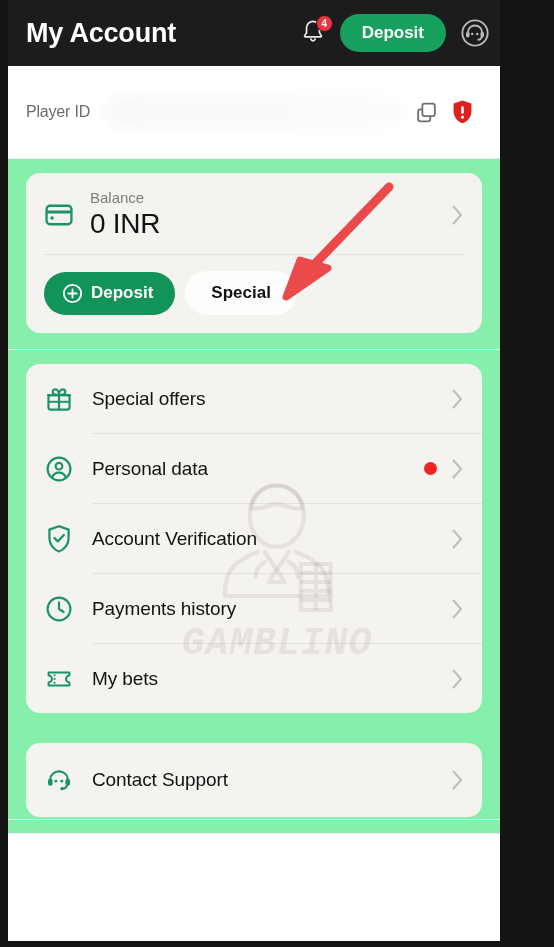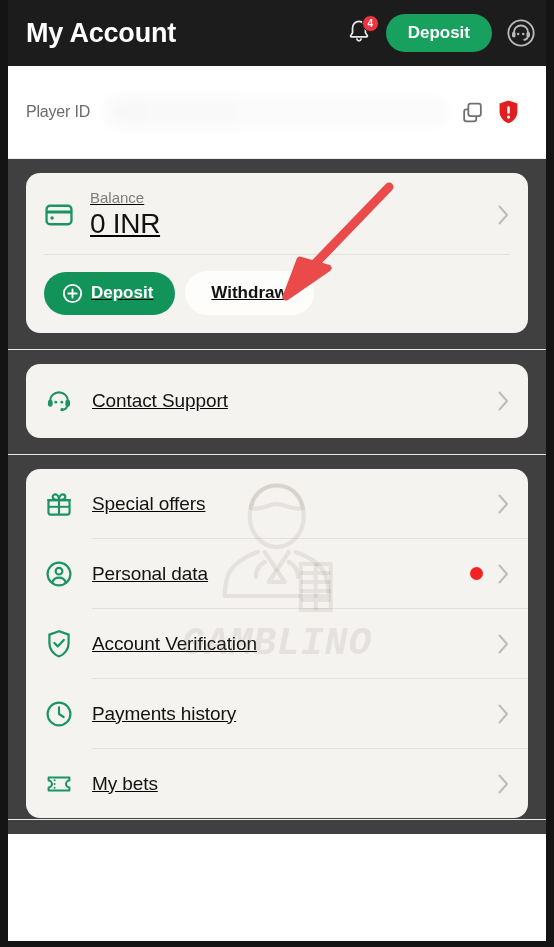--- a/index.html
+++ b/index.html
@@ -16,21 +16,21 @@
   .frame {
     position: relative;
     width: 554px;
     height: 947px;
     background: #141414;
     padding: 0 8px 6px 8px;
   }
 
   .screen {
     position: relative;
-    width: 538px;
+    width: 492px;
     height: 941px;
     background: #ffffff;
     overflow: hidden;
   }
 
   
   .header {
     position: relative;
     height: 66px;
     background: #1c1c1c;
@@ -104,23 +104,22 @@
     background: linear-gradient(90deg, rgba(0,0,0,0.035), rgba(0,0,0,0.02));
     filter: blur(7px);
     border-radius: 18px;
     opacity: .8;
   }
   .pid-icons { display: flex; align-items: center; gap: 12px; margin-left: 8px; }
 
   
   .body-area {
     position: relative;
-    background: #404040;
+    background: #86efac;
     z-index: 2;
-    text-decoration: underline;
   }
 
   .section {
     padding: 14px 18px 16px 18px;
     border-bottom: 1px solid #ececec;
     position: relative;
   }
   .section.last { border-bottom: none; }
 
   .card {
@@ -339,22 +338,105 @@
         <div class="balance-divider"></div>
 
         <div class="balance-actions">
           <button class="btn-deposit">
             <svg width="21" height="21" viewBox="0 0 22 22">
               <circle cx="11" cy="11" r="9.1" fill="none" stroke="#ffffff" stroke-width="1.9"></circle>
               <path d="M11 6.6v8.8M6.6 11h8.8" stroke="#ffffff" stroke-width="1.9" stroke-linecap="round"></path>
             </svg>
             <span>Deposit</span>
           </button>
-          <button class="btn-withdraw">Withdraw</button>
-        </div>
+          <button class="btn-withdraw">Special</button>
+        </div>
+      </div>
+    </div>
+
+    <div class="section last">
+      <div class="card">
+
+        <div class="row">
+          <div class="row-icon">
+            <svg width="28" height="28" viewBox="0 0 26 26">
+              <rect x="3.2" y="9.4" width="19.6" height="13.4" rx="2.2" fill="none" stroke="#1a9463" stroke-width="2"></rect>
+              <path d="M2 9.4h22" stroke="#1a9463" stroke-width="2"></path>
+              <path d="M13 9.4v13.4" stroke="#1a9463" stroke-width="2"></path>
+              <path d="M3.2 15.6h19.6" stroke="#1a9463" stroke-width="1.8"></path>
+              <path d="M13 9.2C13 6.6 11.6 4 9.5 4c-1.5 0-2.4 1.2-2.4 2.5 0 2 2.3 2.8 5.9 2.8z" fill="none" stroke="#1a9463" stroke-width="2"></path>
+              <path d="M13 9.2C13 6.6 14.4 4 16.5 4c1.5 0 2.4 1.2 2.4 2.5 0 2-2.3 2.8-5.9 2.8z" fill="none" stroke="#1a9463" stroke-width="2"></path>
+            </svg>
+          </div>
+          <div class="row-label">Special offers</div>
+          <svg class="chev" width="13" height="22" viewBox="0 0 13 22">
+            <path d="M2.5 2.5 10 11l-7.5 8.5" fill="none" stroke="#bdbdbd" stroke-width="2.1" stroke-linecap="round" stroke-linejoin="round"></path>
+          </svg>
+        </div>
+        <div class="row-sep"></div>
+
+        <div class="row">
+          <div class="row-icon">
+            <svg width="28" height="28" viewBox="0 0 26 26">
+              <circle cx="13" cy="13" r="10.6" fill="none" stroke="#1a9463" stroke-width="2"></circle>
+              <circle cx="13" cy="10.4" r="3.1" fill="none" stroke="#1a9463" stroke-width="2"></circle>
+              <path d="M6.6 21c1-3 3.4-4.7 6.4-4.7s5.4 1.7 6.4 4.7" fill="none" stroke="#1a9463" stroke-width="2" stroke-linecap="round"></path>
+            </svg>
+          </div>
+          <div class="row-label">Personal data</div>
+          <div class="row-dot"></div>
+          <svg class="chev" width="13" height="22" viewBox="0 0 13 22">
+            <path d="M2.5 2.5 10 11l-7.5 8.5" fill="none" stroke="#bdbdbd" stroke-width="2.1" stroke-linecap="round" stroke-linejoin="round"></path>
+          </svg>
+        </div>
+        <div class="row-sep"></div>
+
+        <div class="row">
+          <div class="row-icon">
+            <svg width="28" height="29" viewBox="0 0 24 26">
+              <path d="M12 2 3.4 5v7.7c0 5.4 3.6 10.1 8.6 11.9 5-1.8 8.6-6.5 8.6-11.9V5L12 2z" fill="none" stroke="#1a9463" stroke-width="2"></path>
+              <path d="M7.9 12.6 10.9 15.6 16.3 9.8" fill="none" stroke="#1a9463" stroke-width="2" stroke-linecap="round" stroke-linejoin="round"></path>
+            </svg>
+          </div>
+          <div class="row-label">Account Verification</div>
+          <svg class="chev" width="13" height="22" viewBox="0 0 13 22">
+            <path d="M2.5 2.5 10 11l-7.5 8.5" fill="none" stroke="#bdbdbd" stroke-width="2.1" stroke-linecap="round" stroke-linejoin="round"></path>
+          </svg>
+        </div>
+        <div class="row-sep"></div>
+
+        <div class="row">
+          <div class="row-icon">
+            <svg width="28" height="28" viewBox="0 0 26 26">
+              <circle cx="13" cy="13" r="10.6" fill="none" stroke="#1a9463" stroke-width="2"></circle>
+              <path d="M13 6.8V13l4.3 2.8" fill="none" stroke="#1a9463" stroke-width="2" stroke-linecap="round" stroke-linejoin="round"></path>
+            </svg>
+          </div>
+          <div class="row-label">Payments history</div>
+          <svg class="chev" width="13" height="22" viewBox="0 0 13 22">
+            <path d="M2.5 2.5 10 11l-7.5 8.5" fill="none" stroke="#bdbdbd" stroke-width="2.1" stroke-linecap="round" stroke-linejoin="round"></path>
+          </svg>
+        </div>
+        <div class="row-sep"></div>
+
+        <div class="row">
+          <div class="row-icon">
+            <svg width="28" height="24" viewBox="0 0 28 24">
+              <path d="M3.6 5.5h20.8v3.1a3.4 3.4 0 0 0 0 6.8v3.1H3.6v-3.1a3.4 3.4 0 0 0 0-6.8V5.5z" fill="none" stroke="#1a9463" stroke-width="2" stroke-linejoin="round"></path>
+              <circle cx="9.6" cy="8.3" r="1.05" fill="#1a9463"></circle>
+              <circle cx="9.6" cy="12" r="1.05" fill="#1a9463"></circle>
+              <circle cx="9.6" cy="15.7" r="1.05" fill="#1a9463"></circle>
+            </svg>
+          </div>
+          <div class="row-label">My bets</div>
+          <svg class="chev" width="13" height="22" viewBox="0 0 13 22">
+            <path d="M2.5 2.5 10 11l-7.5 8.5" fill="none" stroke="#bdbdbd" stroke-width="2.1" stroke-linecap="round" stroke-linejoin="round"></path>
+          </svg>
+        </div>
+
       </div>
     </div>
 
     <div class="section">
       <div class="card support-card">
         <div class="row">
           <div class="row-icon">
             <svg width="30" height="30" viewBox="0 0 32 32">
               <path d="M6.6 19.4v-3.8c0-5 4.2-8.8 9.4-8.8s9.4 3.8 9.4 8.8v3.8" fill="none" stroke="#1a9463" stroke-width="2.2" stroke-linecap="round"></path>
               <rect x="4.2" y="14.6" width="5" height="7.4" rx="2.4" fill="#1a9463"></rect>
@@ -363,103 +445,20 @@
               <circle cx="19" cy="17.2" r="1.5" fill="#1a9463"></circle>
               <path d="M19.6 25.2c2.4 0 4.4-1.6 5.1-3.8" fill="none" stroke="#1a9463" stroke-width="2.2" stroke-linecap="round"></path>
               <circle cx="19.2" cy="25.2" r="1.8" fill="#1a9463"></circle>
             </svg>
           </div>
           <div class="row-label">Contact Support</div>
           <svg class="chev" width="13" height="22" viewBox="0 0 13 22">
             <path d="M2.5 2.5 10 11l-7.5 8.5" fill="none" stroke="#bdbdbd" stroke-width="2.1" stroke-linecap="round" stroke-linejoin="round"></path>
           </svg>
         </div>
-      </div>
-    </div>
-
-    <div class="section last">
-      <div class="card">
-
-        <div class="row">
-          <div class="row-icon">
-            <svg width="28" height="28" viewBox="0 0 26 26">
-              <rect x="3.2" y="9.4" width="19.6" height="13.4" rx="2.2" fill="none" stroke="#1a9463" stroke-width="2"></rect>
-              <path d="M2 9.4h22" stroke="#1a9463" stroke-width="2"></path>
-              <path d="M13 9.4v13.4" stroke="#1a9463" stroke-width="2"></path>
-              <path d="M3.2 15.6h19.6" stroke="#1a9463" stroke-width="1.8"></path>
-              <path d="M13 9.2C13 6.6 11.6 4 9.5 4c-1.5 0-2.4 1.2-2.4 2.5 0 2 2.3 2.8 5.9 2.8z" fill="none" stroke="#1a9463" stroke-width="2"></path>
-              <path d="M13 9.2C13 6.6 14.4 4 16.5 4c1.5 0 2.4 1.2 2.4 2.5 0 2-2.3 2.8-5.9 2.8z" fill="none" stroke="#1a9463" stroke-width="2"></path>
-            </svg>
-          </div>
-          <div class="row-label">Special offers</div>
-          <svg class="chev" width="13" height="22" viewBox="0 0 13 22">
-            <path d="M2.5 2.5 10 11l-7.5 8.5" fill="none" stroke="#bdbdbd" stroke-width="2.1" stroke-linecap="round" stroke-linejoin="round"></path>
-          </svg>
-        </div>
-        <div class="row-sep"></div>
-
-        <div class="row">
-          <div class="row-icon">
-            <svg width="28" height="28" viewBox="0 0 26 26">
-              <circle cx="13" cy="13" r="10.6" fill="none" stroke="#1a9463" stroke-width="2"></circle>
-              <circle cx="13" cy="10.4" r="3.1" fill="none" stroke="#1a9463" stroke-width="2"></circle>
-              <path d="M6.6 21c1-3 3.4-4.7 6.4-4.7s5.4 1.7 6.4 4.7" fill="none" stroke="#1a9463" stroke-width="2" stroke-linecap="round"></path>
-            </svg>
-          </div>
-          <div class="row-label">Personal data</div>
-          <div class="row-dot"></div>
-          <svg class="chev" width="13" height="22" viewBox="0 0 13 22">
-            <path d="M2.5 2.5 10 11l-7.5 8.5" fill="none" stroke="#bdbdbd" stroke-width="2.1" stroke-linecap="round" stroke-linejoin="round"></path>
-          </svg>
-        </div>
-        <div class="row-sep"></div>
-
-        <div class="row">
-          <div class="row-icon">
-            <svg width="28" height="29" viewBox="0 0 24 26">
-              <path d="M12 2 3.4 5v7.7c0 5.4 3.6 10.1 8.6 11.9 5-1.8 8.6-6.5 8.6-11.9V5L12 2z" fill="none" stroke="#1a9463" stroke-width="2"></path>
-              <path d="M7.9 12.6 10.9 15.6 16.3 9.8" fill="none" stroke="#1a9463" stroke-width="2" stroke-linecap="round" stroke-linejoin="round"></path>
-            </svg>
-          </div>
-          <div class="row-label">Account Verification</div>
-          <svg class="chev" width="13" height="22" viewBox="0 0 13 22">
-            <path d="M2.5 2.5 10 11l-7.5 8.5" fill="none" stroke="#bdbdbd" stroke-width="2.1" stroke-linecap="round" stroke-linejoin="round"></path>
-          </svg>
-        </div>
-        <div class="row-sep"></div>
-
-        <div class="row">
-          <div class="row-icon">
-            <svg width="28" height="28" viewBox="0 0 26 26">
-              <circle cx="13" cy="13" r="10.6" fill="none" stroke="#1a9463" stroke-width="2"></circle>
-              <path d="M13 6.8V13l4.3 2.8" fill="none" stroke="#1a9463" stroke-width="2" stroke-linecap="round" stroke-linejoin="round"></path>
-            </svg>
-          </div>
-          <div class="row-label">Payments history</div>
-          <svg class="chev" width="13" height="22" viewBox="0 0 13 22">
-            <path d="M2.5 2.5 10 11l-7.5 8.5" fill="none" stroke="#bdbdbd" stroke-width="2.1" stroke-linecap="round" stroke-linejoin="round"></path>
-          </svg>
-        </div>
-        <div class="row-sep"></div>
-
-        <div class="row">
-          <div class="row-icon">
-            <svg width="28" height="24" viewBox="0 0 28 24">
-              <path d="M3.6 5.5h20.8v3.1a3.4 3.4 0 0 0 0 6.8v3.1H3.6v-3.1a3.4 3.4 0 0 0 0-6.8V5.5z" fill="none" stroke="#1a9463" stroke-width="2" stroke-linejoin="round"></path>
-              <circle cx="9.6" cy="8.3" r="1.05" fill="#1a9463"></circle>
-              <circle cx="9.6" cy="12" r="1.05" fill="#1a9463"></circle>
-              <circle cx="9.6" cy="15.7" r="1.05" fill="#1a9463"></circle>
-            </svg>
-          </div>
-          <div class="row-label">My bets</div>
-          <svg class="chev" width="13" height="22" viewBox="0 0 13 22">
-            <path d="M2.5 2.5 10 11l-7.5 8.5" fill="none" stroke="#bdbdbd" stroke-width="2.1" stroke-linecap="round" stroke-linejoin="round"></path>
-          </svg>
-        </div>
-
       </div>
     </div>
 
     <div class="bottom-strip"></div>
   </div>
 
   <div class="watermark">
     <div class="wm-inner">
       <svg width="128" height="150" viewBox="0 0 128 150">
         <g fill="none" stroke="rgba(120,112,100,0.13)" stroke-width="4.2" stroke-linejoin="round" stroke-linecap="round">

